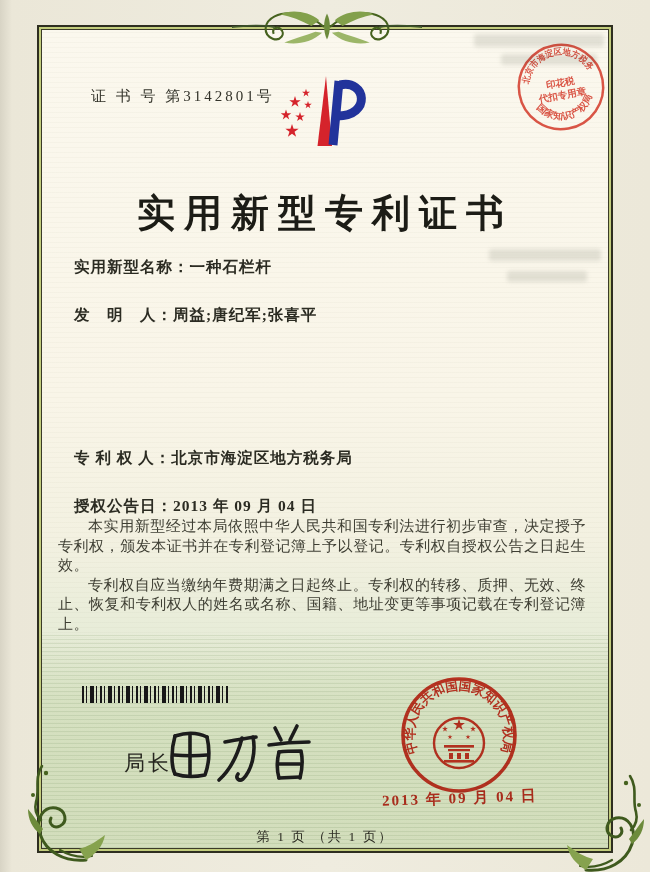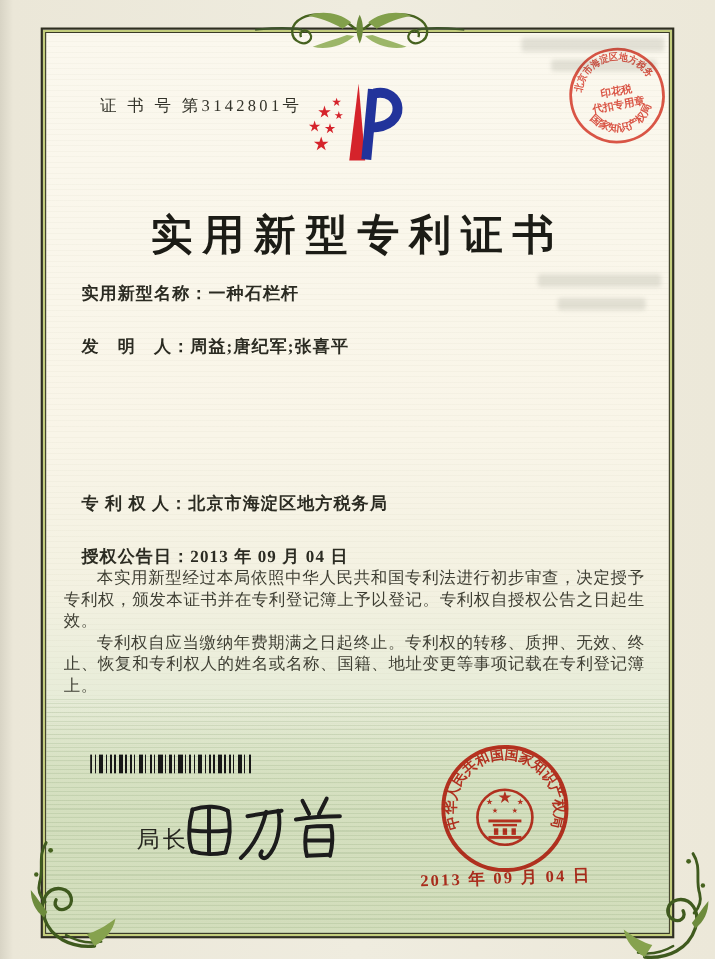--- a/index.html
+++ b/index.html
@@ -167,20 +167,21 @@
           <rect x="49" y="74" width="22" height="2.2"></rect>
           <rect x="50" y="78" width="4" height="6"></rect>
           <rect x="58" y="78" width="4" height="6"></rect>
           <rect x="66" y="78" width="4" height="6"></rect>
           <rect x="45" y="85" width="30" height="2.6"></rect>
         </g>
       </svg>
     </div>
     <div class="seal-date">2013 年 09 月 04 日</div>
 
+    <div class="footer">第 1 页 （共 1 页）</div>
 
     <div class="tax-stamp">
       <svg viewBox="0 0 96 96">
         <defs>
           <path id="taxTop" d="M15.2 39.2 A34 34 0 0 1 80.8 39.2" fill="none"></path>
           <path id="taxBot" d="M16.5 59.5 A33.5 33.5 0 0 0 79.5 59.5" fill="none"></path>
         </defs>
         <circle cx="48" cy="48" r="44" fill="none" stroke="#dc4b3d" stroke-width="2.6"></circle>
         <text font-size="9.2" fill="#dc4b3d" font-weight="bold">
           <textPath href="#taxTop" textLength="94" lengthAdjust="spacingAndGlyphs">北京市海淀区地方税务局</textPath>

